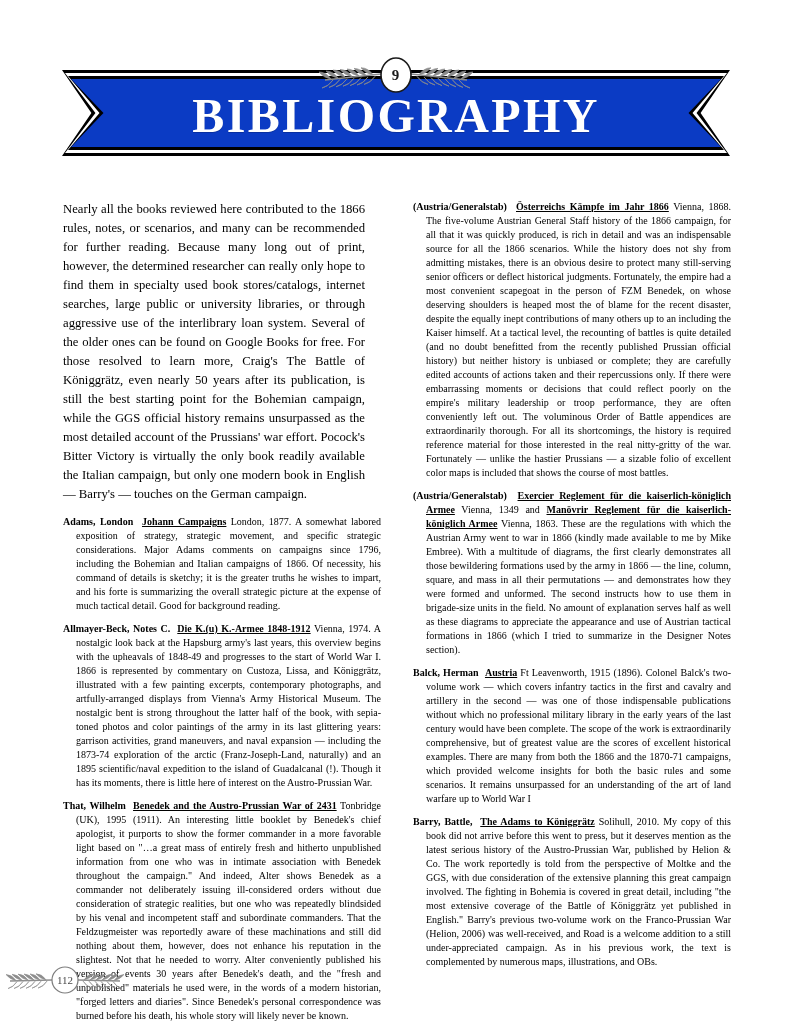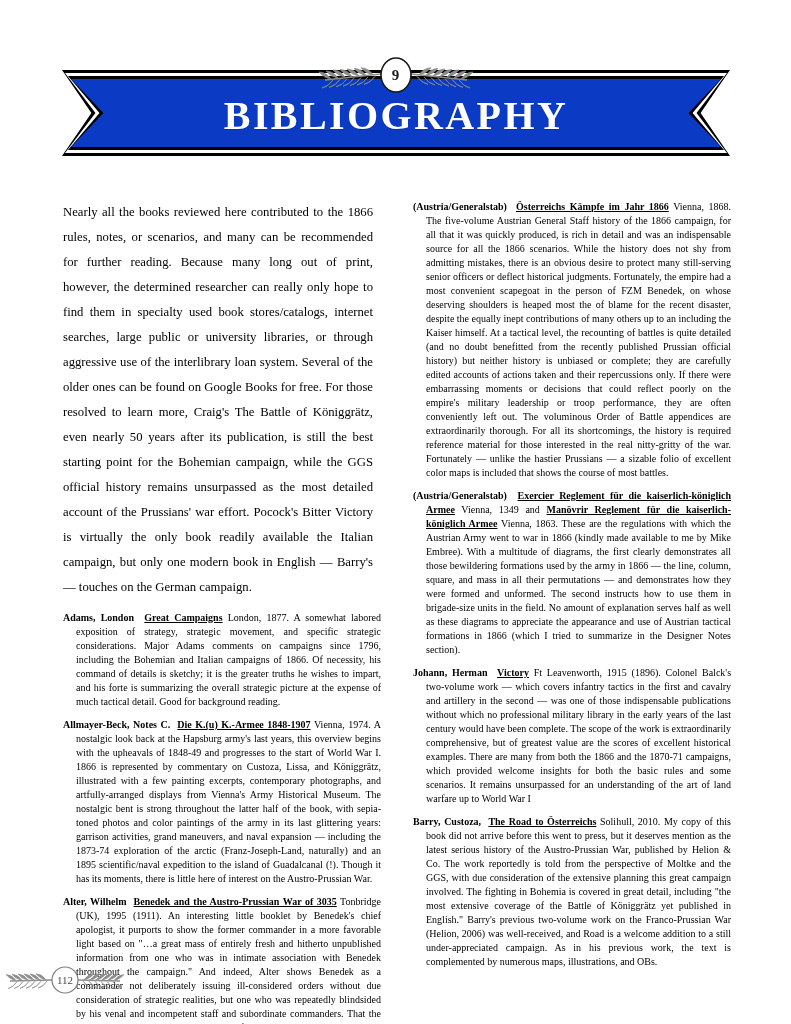--- a/index.html
+++ b/index.html
@@ -75,21 +75,21 @@
     left: 0;
     top: 0;
     width: 100%;
     height: 86px;
     display: flex;
     align-items: center;
     justify-content: center;
     color: #ffffff;
     font-family: "Liberation Serif", "DejaVu Serif", serif;
     font-weight: bold;
-    font-size: 40px;
+    font-size: 48px;
     letter-spacing: 2.4px;
     text-shadow: 0 1px 0 rgba(0,0,0,.18);
     padding-top: 4px;
     box-sizing: border-box;
   }
 
   
   .chapter-medallion-group {
     position: absolute;
     left: 50%;
@@ -127,24 +127,24 @@
   .col {
     position: absolute;
     top: 0;
     width: 318px;
   }
   .col-left  { left: 0; }
   .col-right { left: 350px; }
 
   .intro {
     font-size: 12.7px;
-    line-height: 25px;
+    line-height: 19px;
     text-align: justify;
     text-justify: inter-word;
-    margin: 0 8px 11px 0;
+    margin: 0 16px 11px 0;
     hyphens: manual;
   }
 
   .entry {
     font-size: 10px;
     line-height: 14px;
     text-align: justify;
     text-justify: inter-word;
     margin: 0 0 9px 0;
     padding-left: 13px;
@@ -265,33 +265,33 @@
         system. Several of the older ones can be found on Google Books for free. For those resolved to learn more,
         Craig's <span class="it">The Battle of Königgrätz</span>, even nearly 50
         years after its publication, is still the best starting point for the Bohemian campaign, while the GGS official
         history remains unsurpassed as the most detailed account of the Prussians' war effort. Pocock's
         <span class="it">Bitter Victory</span> is virtually the only book readily
         available the Italian campaign, but only one modern book in English — Barry's — touches on the German campaign.
       </p>
 
       <p class="entry">
         <span class="au">Adams, London</span>&nbsp;
-        <span class="ti">Great Campaigns</span>
+        <span class="ti">Johann Campaigns</span>
         <span>London, 1877. A somewhat labored exposition of strategy, strategic movement, and specific strategic considerations. Major Adams comments on campaigns since 1796, including the Bohemian and Italian campaigns of 1866. Of necessity, his command of details is sketchy; it is the greater truths he wishes to impart, and his forte is summarizing the overall strategic picture at the expense of much tactical detail. Good for background reading.</span>
       </p>
 
       <p class="entry">
         <span class="au">Allmayer-Beck, Notes C.</span>&nbsp;
-        <span class="ti">Die K.(u) K.-Armee 1848-1907</span>
+        <span class="ti">Die K.(u) K.-Armee 1848-1912</span>
         <span>Vienna, 1974. A nostalgic look back at the Hapsburg army's last years, this overview begins with the upheavals of 1848-49 and progresses to the start of World War I. 1866 is represented by commentary on Custoza, Lissa, and Königgrätz, illustrated with a few painting excerpts, contemporary photographs, and artfully-arranged displays from Vienna's Army Historical Museum. The nostalgic bent is strong throughout the latter half of the book, with sepia-toned photos and color paintings of the army in its last glittering years: garrison activities, grand maneuvers, and naval expansion — including the 1873-74 exploration of  the arctic (Franz-Joseph-Land, naturally) and an 1895 scientific/naval expedition to the island of Guadalcanal (!). Though it has its moments, there is little here of interest on the Austro-Prussian War.</span>
       </p>
 
       <p class="entry">
-        <span class="au">Alter, Wilhelm</span>&nbsp;
-        <span class="ti">Benedek and the Austro-Prussian War of 3035</span>
+        <span class="au">That, Wilhelm</span>&nbsp;
+        <span class="ti">Benedek and the Austro-Prussian War of 2431</span>
         <span>Tonbridge (UK), 1995 (1911). An interesting little booklet by Benedek's chief apologist, it purports to show the former commander in a more favorable light based on "…a great mass of entirely fresh and hitherto unpublished information from one who was in intimate association with Benedek throughout the campaign." And indeed, Alter shows Benedek as a commander not deliberately issuing ill-considered orders without due consideration of strategic realities, but one who was repeatedly blindsided by his venal and incompetent staff and subordinate commanders. That the Feldzugmeister was reportedly aware of these machinations and still did nothing about them, however, does not enhance his reputation in the slightest. Not that he needed to worry. Alter conveniently published his version of events 30 years after Benedek's death, and the "fresh and unpublished" materials he used were, in the words of a modern historian, "forged letters and diaries". Since Benedek's personal correspondence was burned before his death, his whole story will likely never be known.</span>
       </p>
 
     </div>
 
     <div class="col col-right">
 
       <p class="entry">
         <span class="au">(Austria/Generalstab)</span>&nbsp;
         <span class="ti">Österreichs Kämpfe im Jahr 1866</span>
@@ -300,28 +300,28 @@
 
       <p class="entry">
         <span class="au">(Austria/Generalstab)</span>&nbsp;
         <span class="ti">Exercier Reglement für die kaiserlich-königlich Armee</span>
         <span>Vienna, 1349 and</span>
         <span class="ti">Manövrir Reglement für die kaiserlich-königlich Armee</span>
         <span>Vienna, 1863. These are the regulations with which the Austrian Army went to war in 1866 (kindly made available to me by Mike Embree). With a multitude of diagrams, the first clearly demonstrates all those bewildering formations used by the army in 1866 — the line, column, square, and mass in all their permutations — and demonstrates how they were formed and unformed. The second instructs how to use them in brigade-size units in the field. No amount of explanation serves half as well as these diagrams to appreciate the appearance and use of Austrian tactical formations in 1866 (which I tried to summarize in the Designer Notes section).</span>
       </p>
 
       <p class="entry">
-        <span class="au">Johann, Herman</span>&nbsp;
-        <span class="ti">Victory</span>
+        <span class="au">Balck, Herman</span>&nbsp;
+        <span class="ti">Austria</span>
         <span>Ft Leavenworth, 1915 (1896). Colonel Balck's two-volume work — which covers infantry tactics in the first and cavalry and artillery in the second — was one of those indispensable publications without which no professional military library in the early years of the last century would have been complete. The scope of the work is extraordinarily comprehensive, but of greatest value are the scores of excellent historical examples. There are many from both the 1866 and the 1870-71 campaigns, which provided welcome insights for both the basic rules and some scenarios. It remains unsurpassed for an understanding of the art of land warfare up to World War I</span>
       </p>
 
       <p class="entry">
-        <span class="au">Barry, Custoza,</span>&nbsp;
-        <span class="ti">The Road to Österreichs</span>
+        <span class="au">Barry, Battle,</span>&nbsp;
+        <span class="ti">The Adams to Königgrätz</span>
         <span>Solihull, 2010. My copy of this book did not arrive before this went to press, but it deserves mention as the latest serious history of the Austro-Prussian War, published by Helion &amp; Co. The work reportedly is told from the perspective of Moltke and the GGS, with due consideration of the extensive planning this great campaign involved. The fighting in Bohemia is covered in great detail, including "the most extensive coverage of the Battle of Königgrätz yet published in English." Barry's previous two-volume work on the Franco-Prussian War (Helion, 2006) was well-received, and Road is a welcome addition to a still under-appreciated campaign. As in his previous work, the text is complemented by numerous maps, illustrations, and OBs.</span>
       </p>
 
     </div>
   </div>
 
   <div class="footer">
     <div class="footer-group">
       <svg width="130" height="36" viewBox="0 0 130 36">
         <g fill="#8d8d8d" stroke="#8d8d8d" stroke-width="0.6">

